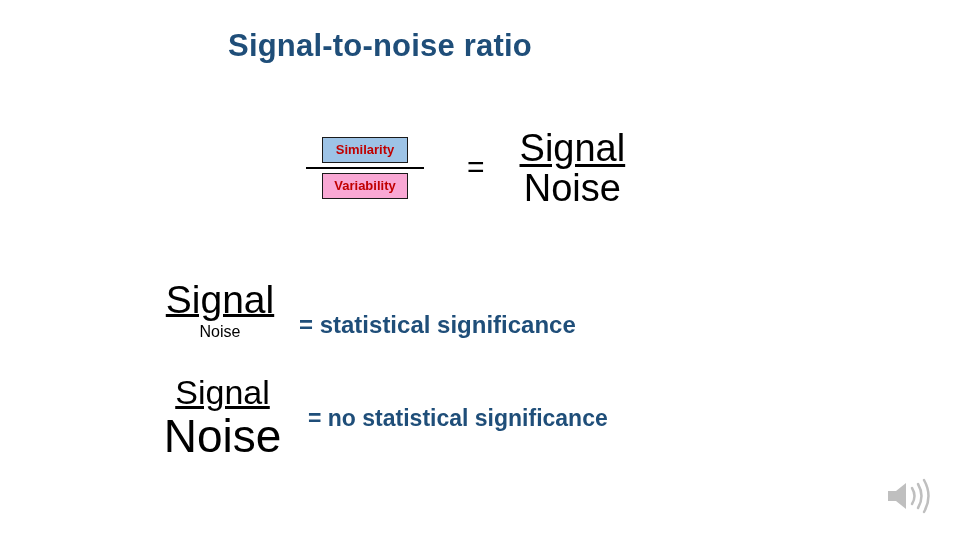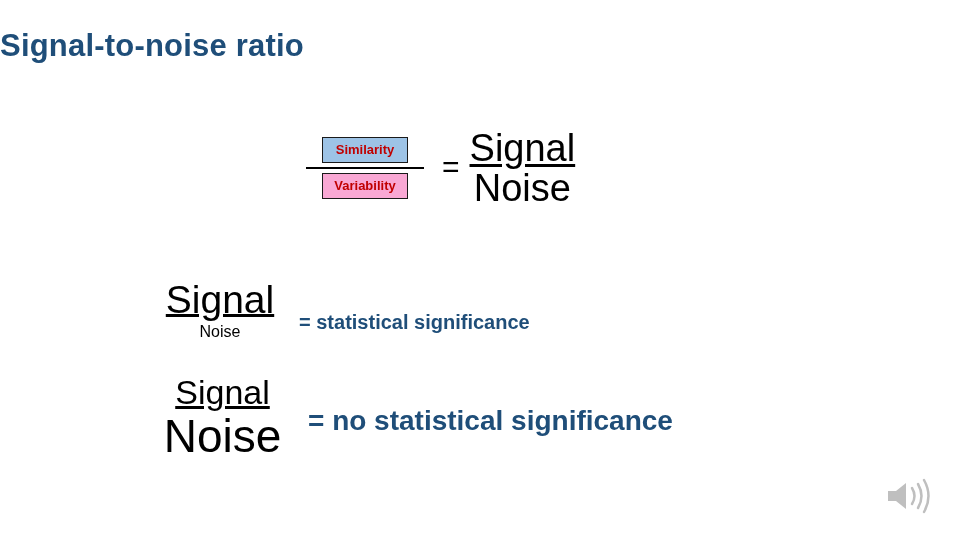--- a/index.html
+++ b/index.html
@@ -14,34 +14,35 @@
     overflow: hidden;
     position: relative;
   }
 
   
   .slide-title {
     position: absolute;
     top: 28px;
     left: 0;
     width: 760px;
-    text-align: left;
+    text-align: center;
     font-size: 31px;
     font-weight: bold;
     color: #1F4E79;
     letter-spacing: 0.2px;
   }
 
   
   .top-eq {
     position: absolute;
     top: 128px;
     left: 300px;
     display: flex;
     align-items: center;
+    gap: 25px;
   }
 
   .boxed-fraction {
     display: flex;
     flex-direction: column;
     align-items: center;
     width: 130px;
   }
   .boxed-fraction .num-wrap,
   .boxed-fraction .den-wrap {
@@ -117,21 +118,21 @@
     text-decoration: underline;
     text-underline-offset: 1px;
   }
   .frac2 .den {
     font-size: 16px;
     color: #000;
     line-height: 1.2;
     margin-top: 3px;
   }
   .row2 .rhs {
-    font-size: 20px;
+    font-size: 24px;
     font-weight: bold;
     color: #1F4E79;
     margin-left: 14px;
     margin-top: 31px;
     white-space: nowrap;
   }
 
   
   .row3 {
     position: absolute;
@@ -153,21 +154,21 @@
     text-decoration: underline;
     text-underline-offset: 2px;
   }
   .frac3 .den {
     font-size: 46px;
     color: #000;
     line-height: 1.05;
     margin-top: 1px;
   }
   .row3 .rhs {
-    font-size: 28px;
+    font-size: 23px;
     font-weight: bold;
     color: #1F4E79;
     margin-left: 8px;
     margin-top: 30px;
     white-space: nowrap;
   }
 
   
   .speaker {
     position: absolute;

